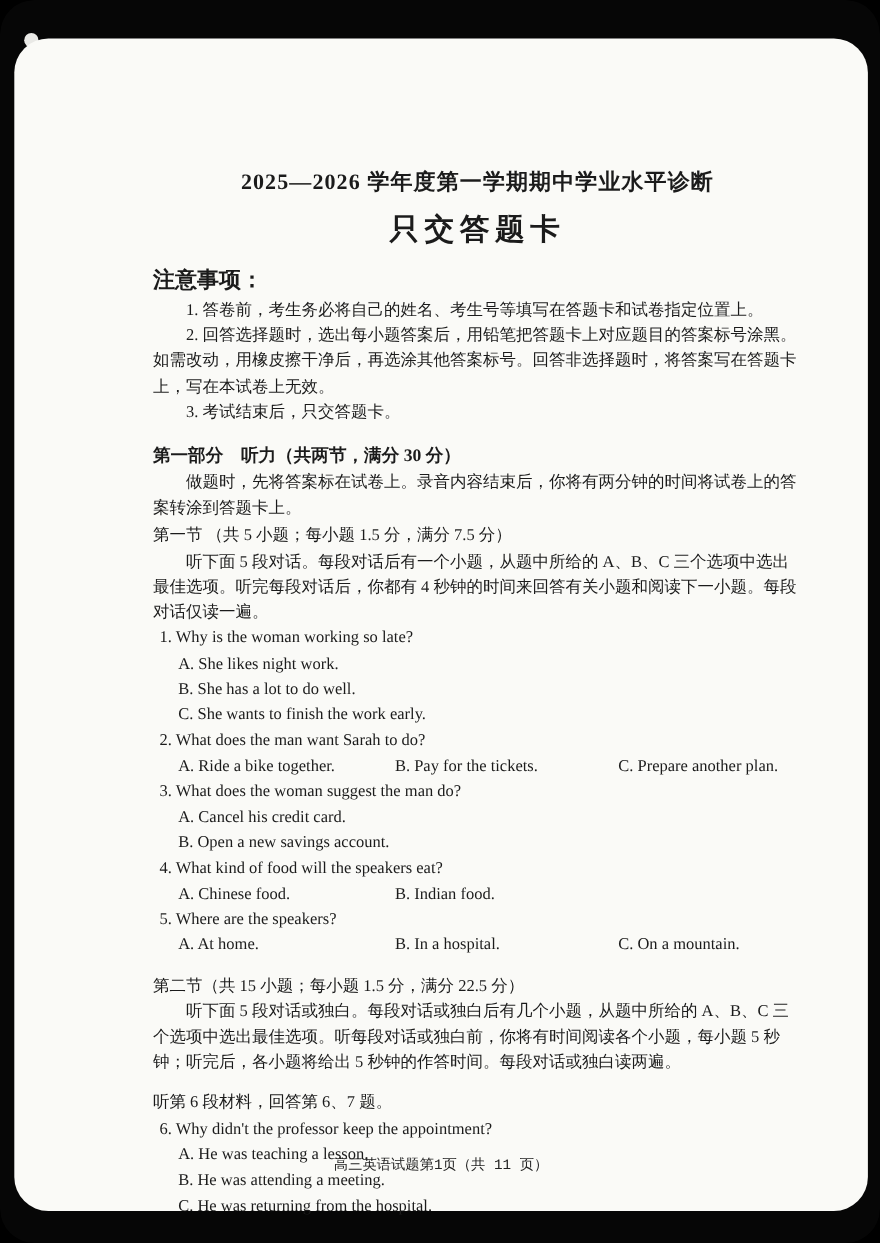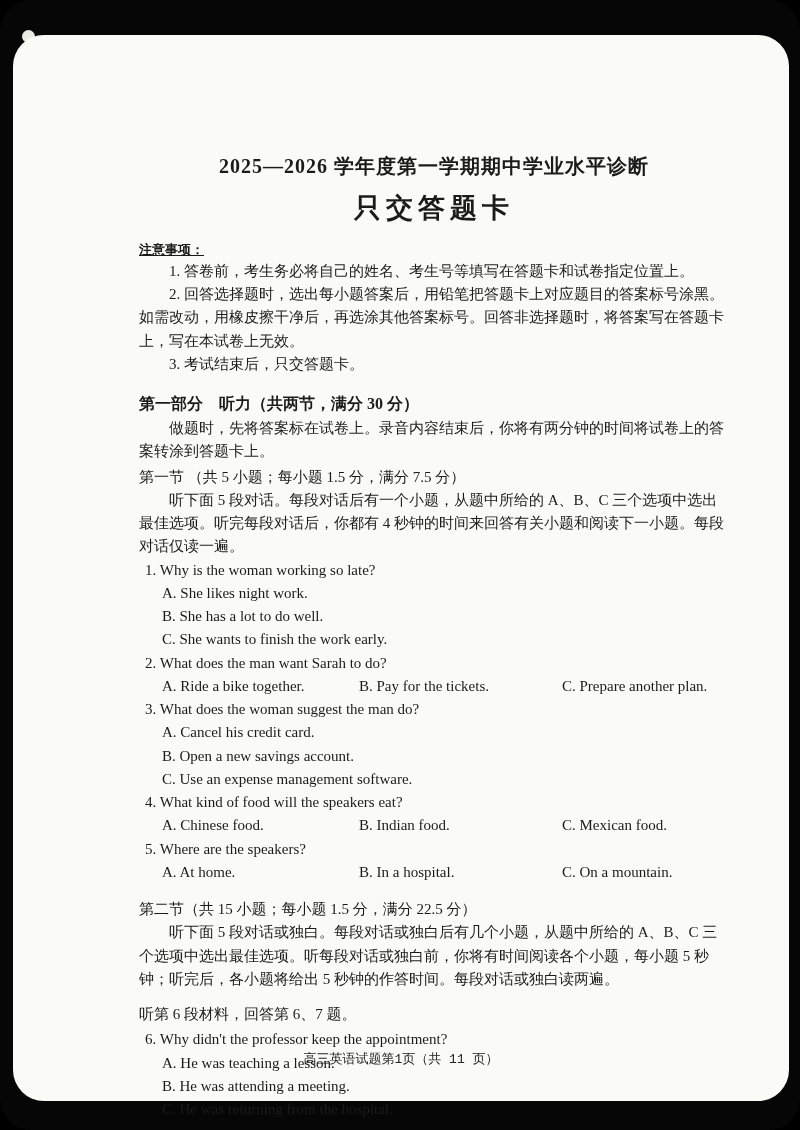--- a/index.html
+++ b/index.html
@@ -42,23 +42,22 @@
   }
   .exam-subject {
     text-align: center;
     font-size: 27px;
     font-weight: bold;
     margin: 0 0 10px 0;
     letter-spacing: 5px;
   }
   .notice-heading {
     font-weight: bold;
-    font-size: 13px;
+    font-size: 20px;
     margin: 0;
-    text-decoration: underline;
   }
   p.indent {
     margin: 0;
     text-indent: 2em;
   }
   .part-heading {
     font-weight: bold;
     font-size: 16px;
     margin: 16px 0 0 0;
   }
@@ -130,30 +129,28 @@
             <span>B. Pay for the tickets.</span>
             <span>C. Prepare another plan.</span>
           </div>
         </div>
 
         <div class="question">
           <div class="question-text">3. What does the woman suggest the man do?</div>
           <div class="options-stacked">
             <div class="option">A. Cancel his credit card.</div>
             <div class="option">B. Open a new savings account.</div>
-            <div class="option">C. Use an expense management software.</div>
           </div>
         </div>
 
         <div class="question">
           <div class="question-text">4. What kind of food will the speakers eat?</div>
           <div class="options-inline">
             <span>A. Chinese food.</span>
             <span>B. Indian food.</span>
-            <span>C. Mexican food.</span>
           </div>
         </div>
 
         <div class="question">
           <div class="question-text">5. Where are the speakers?</div>
           <div class="options-inline">
             <span>A. At home.</span>
             <span>B. In a hospital.</span>
             <span>C. On a mountain.</span>
           </div>

